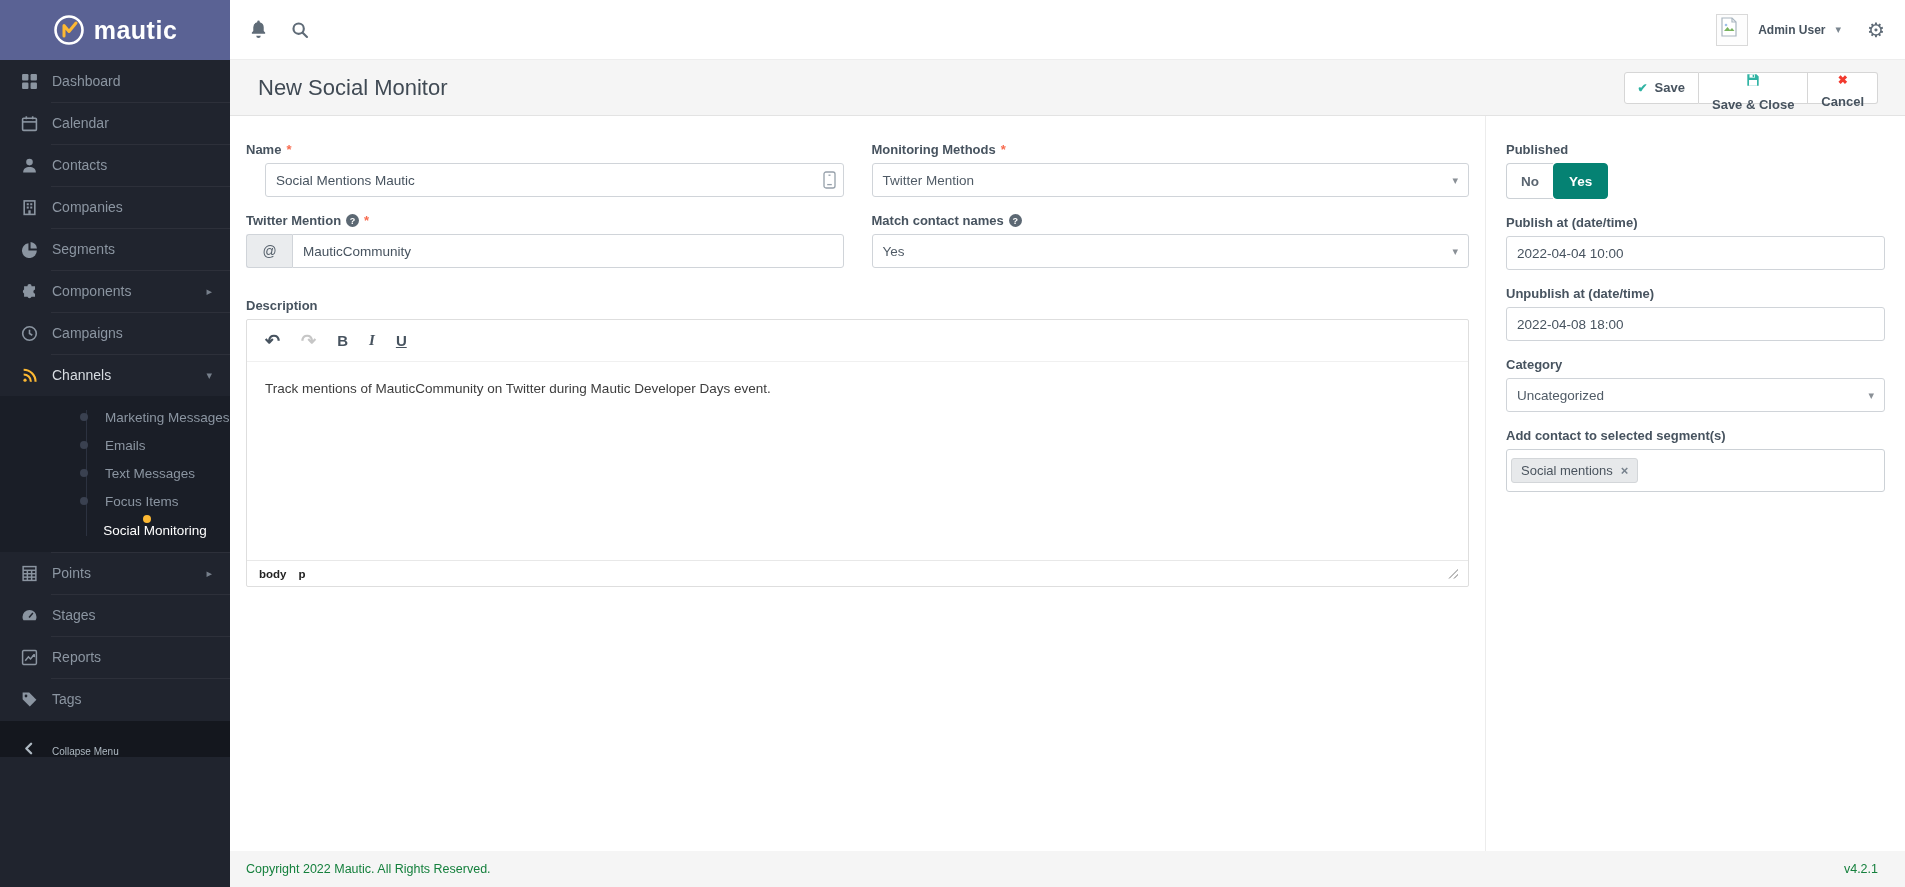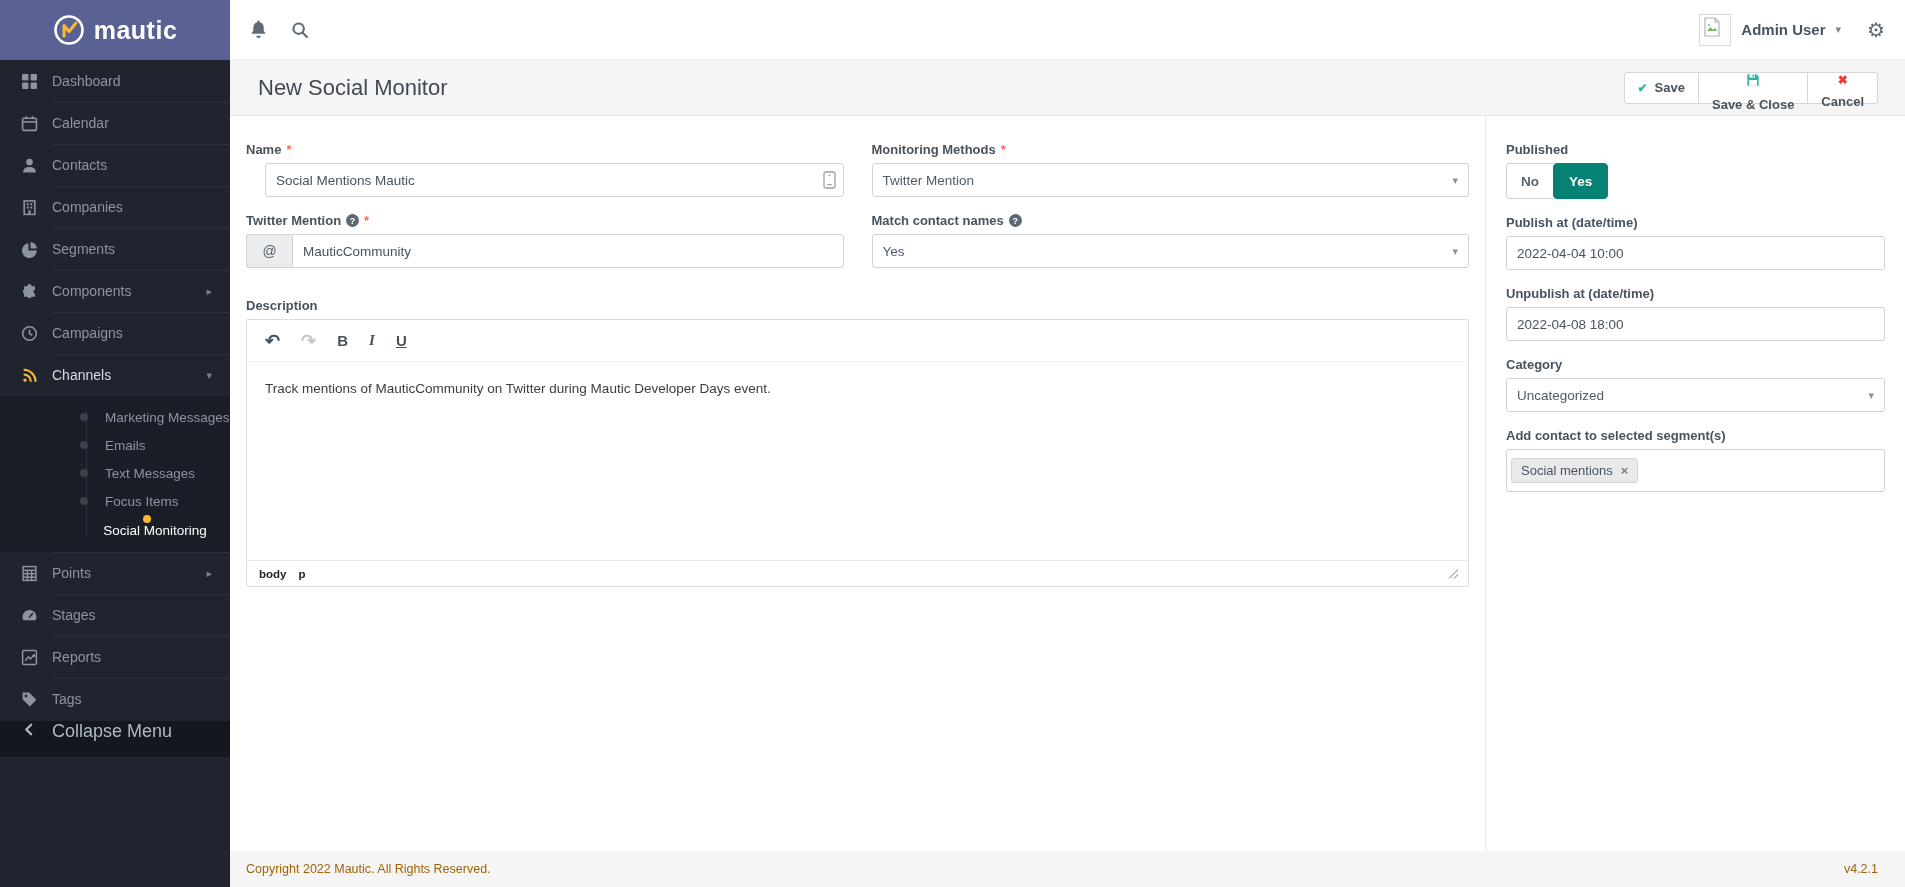--- a/index.html
+++ b/index.html
@@ -10,41 +10,41 @@
   
   .app-header { height:60px; flex:none; display:flex; }
   .brand { width:230px; flex:none; background:#5a6294; display:flex; align-items:center; justify-content:center; gap:9px; cursor:pointer; }
   .logo-circle { width:32px; height:32px; flex:none; display:block; }
   .brand-name { color:#fff; font-size:25px; font-weight:700; letter-spacing:.5px; }
   .header-right { flex:1; background:#fff; border-bottom:1px solid #ededed; display:flex; align-items:center; padding:0 20px 0 18px; }
   .hicon { width:20px; height:20px; color:#5f6b77; margin-right:22px; cursor:pointer; display:inline-flex; align-items:center; justify-content:center; }
   .spacer { flex:1; }
   .user-menu { display:flex; align-items:center; gap:10px; cursor:pointer; margin-right:26px; }
   .avatar { width:32px; height:32px; border:1px solid #d9d9d9; background:#fdfdfd; display:inline-flex; align-items:flex-start; padding:2px; }
-  .user-name { font-size:15px; font-weight:700; color:#47535f; }
+  .user-name { font-size:12px; font-weight:700; color:#47535f; }
   .hcaret { font-size:11px; color:#7a858f; }
   .gear { font-size:20px; color:#5f6b77; cursor:pointer; line-height:1; }
 
   
   .app-body { flex:1; display:flex; min-height:0; }
   .sidebar { width:230px; flex:none; background:#20242e; display:flex; flex-direction:column; overflow:hidden; }
   .nav-item { height:42px; flex:none; display:flex; align-items:center; padding-left:21px; color:#8b95a1; font-size:14px; cursor:pointer; position:relative; }
   .nav-item + .nav-item::before, .nav-item.after-sub::before { content:""; position:absolute; top:0; left:51px; right:0; height:1px; background:rgba(255,255,255,.06); }
   .nicon { width:17px; height:17px; margin-right:14px; flex:none; display:inline-flex; }
   .nlabel { flex:1; }
   .nav-caret { margin-right:18px; font-size:11px; color:#767f8b; }
   .nav-item.open { color:#d7dce1; }
   .nav-item.open .nicon { color:#fdb933; }
   .submenu { background:#1a1e27; padding:7px 0 9px; position:relative; flex:none; }
   .submenu::before { content:""; position:absolute; left:86px; top:14px; bottom:16px; width:1px; background:#2c3240; }
   .sub-item { height:28px; display:flex; align-items:center; padding-left:80px; color:#8b95a1; font-size:13.5px; cursor:pointer; position:relative; }
   .dot { width:8px; height:8px; border-radius:50%; background:#3a4150; margin-right:17px; flex:none; position:relative; z-index:1; }
   .sub-item.active { color:#fff;flex-direction:column; }
   .sub-item.active .dot { background:#fdb933; }
-  .collapse-item { height:36px; background:#14171e; display:flex; align-items:flex-start; padding-left:21px; color:#aeb9c2; font-size:18px; cursor:pointer; flex:none; margin-top:1px; }
+  .collapse-item { height:36px; background:#14171e; display:flex; align-items:flex-end; padding-left:21px; color:#aeb9c2; font-size:10px; cursor:pointer; flex:none; margin-top:1px; }
   .collapse-item .nicon { color:#aeb9c2; }
 
   
   .main { flex:1; display:flex; flex-direction:column; min-width:0; }
   .page-bar { height:56px; flex:none; background:#f5f5f5; border-bottom:1px solid #e3e3e3; display:flex; align-items:center; justify-content:space-between; padding:0 27px 0 28px; }
   .page-bar h1 { font-size:22px; font-weight:400; color:#404a54; }
   .btn-group { display:flex; }
   .btn { display:inline-flex; align-items:center; gap:7px; height:32px; padding:0 13px; background:#fff; border:1px solid #d6d6d6; font-family:inherit; font-size:13px; font-weight:700; color:#47535f; cursor:pointer; }
   .btn + .btn { border-left:none;flex-direction:column; }
   .btn:first-child { border-radius:3px 0 0 3px; }
@@ -87,21 +87,21 @@
   .side-panel { flex:1; border-left:1px solid #ececec; padding:26px 20px; }
   .pgroup { margin-bottom:16px; }
   .toggle { display:flex; align-items:center; margin-top:2px; }
   .tog-no { height:36px; padding:0 14px; background:#fff; border:1px solid #ccd1d6; border-right:none; border-radius:4px 0 0 4px; font-size:13.5px; font-weight:700; color:#5a6570; display:inline-flex; align-items:center; cursor:pointer; }
   .tog-yes { height:36px; padding:0 15px; background:#058273; border:1px solid #058273; border-radius:4px; font-size:13.5px; font-weight:700; color:#fff; display:inline-flex; align-items:center; cursor:pointer; }
   .chips-box { min-height:36px; border:1px solid #ccd1d6; border-radius:3px; padding:8px 4px; display:flex; align-items:center; flex-wrap:wrap; gap:4px; background:#fff; cursor:text; }
   .chip { display:inline-flex; align-items:center; gap:8px; background:#e7e9eb; border:1px solid #d3d6d9; border-radius:3px; padding:4px 9px; font-size:13px; color:#4a545e; }
   .chip-x { color:#76818c; font-weight:700; font-size:13px; cursor:pointer; line-height:1; }
 
   
-  .page-footer { height:36px; flex:none; background:#f5f5f5; display:flex; align-items:center; justify-content:space-between; padding:0 27px 0 16px; font-size:12.5px; color:#a16207; }
+  .page-footer { height:36px; flex:none; background:#f5f5f5; display:flex; align-items:center; justify-content:space-between; padding:0 27px 0 16px; font-size:12.5px; color:#15803d; }
 </style>
 </head>
 <body>
 
 <div class="app">
 
   <header class="app-header">
     <div class="brand">
       <span class="logo-circle">
         <svg viewBox="0 0 32 32" width="32" height="32">

